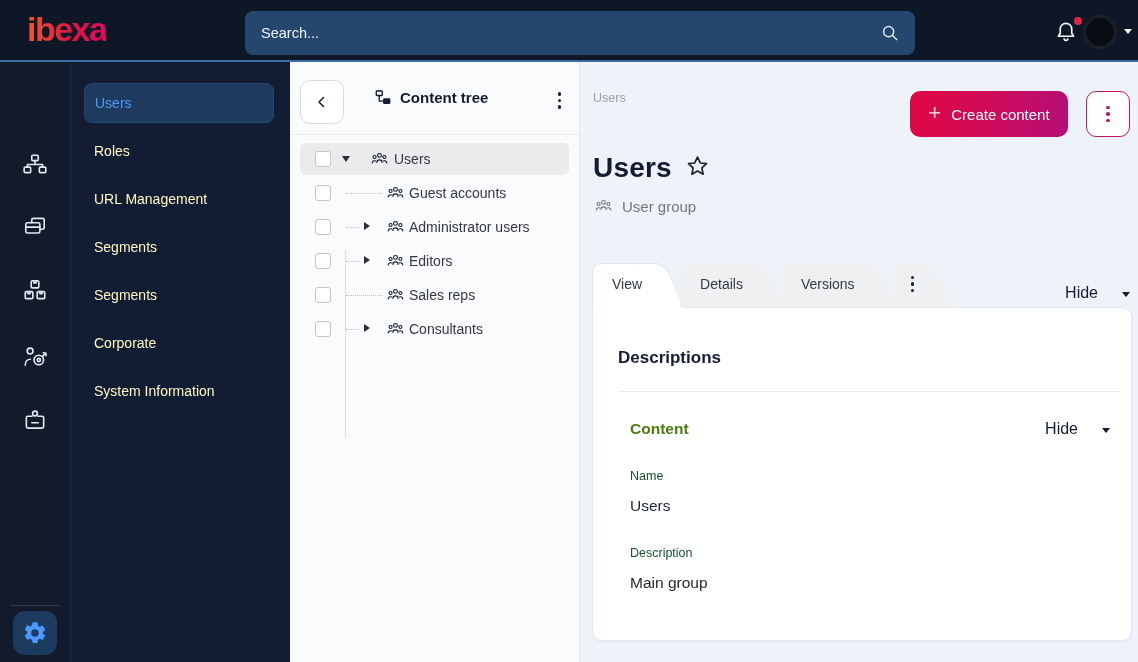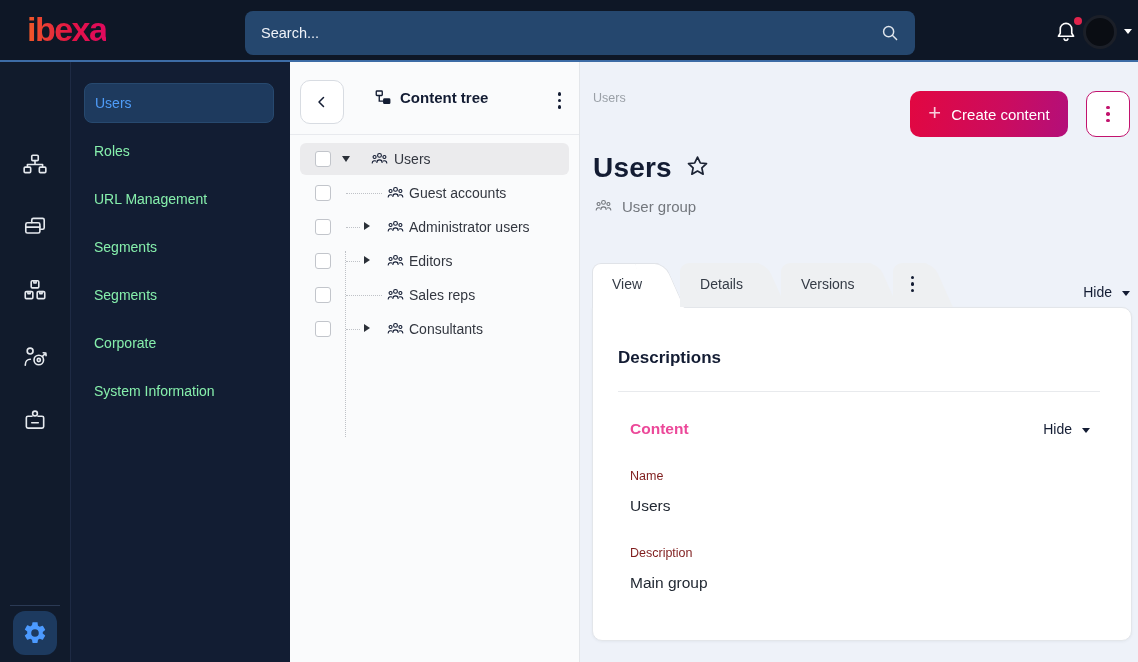--- a/index.html
+++ b/index.html
@@ -24,21 +24,21 @@
   .rail { position:absolute; left:0; top:62px; width:70px; height:600px; background:#111b2c; z-index:10; }
   .rail-btn { position:absolute; left:13px; width:44px; height:44px; display:flex; align-items:center; justify-content:center; border-radius:12px; }
   .rail-btn svg { width:26px; height:26px; stroke:#e5e9ee; fill:none; stroke-width:1.5; stroke-linecap:round; stroke-linejoin:round; }
   .rail-div { position:absolute; left:10px; width:50px; height:1px; background:#2b3a54; }
   .rail-btn.active { background:#1d3a5f; }
   .rail-btn.active svg { stroke:#4c9aff; }
   .gear-fill { fill:#4c9aff; stroke:none !important; }
 
   
   .menu { position:absolute; left:70px; top:62px; width:220px; height:600px; background:#121d33; border-left:1px solid #1e2a44; padding:21px 16px 0 13px; z-index:10; }
-  .menu-item { height:40px; border-radius:8px; display:flex; align-items:center; padding-left:10px; margin-bottom:8px; color:#86efac; font-size:14px; cursor:default; }
+  .menu-item { height:40px; border-radius:8px; display:flex; align-items:center; padding-left:10px; margin-bottom:8px; color:#fef9c3; font-size:14px; cursor:default; }
   .menu-item.active { background:#1e3a5e; border:1px solid #27496f; color:#4f9cf8; }
 
   
   .tree-panel { position:absolute; left:290px; top:62px; width:290px; height:600px; background:#fafbfc; border-right:1px solid #e3e6ea; z-index:5; }
   .tree-head { position:relative; height:72px; }
   .back-btn { position:absolute; left:10px; top:18px; width:44px; height:44px; border-radius:10px; border:1px solid #d8dce2; background:#fff; display:flex; align-items:center; justify-content:center; }
   .back-btn svg { width:18px; height:18px; stroke:#131c33; fill:none; stroke-width:2; stroke-linecap:round; stroke-linejoin:round; }
   .tree-title { position:absolute; left:84px; top:26px; display:flex; align-items:center; gap:8px; font-size:15px; font-weight:700; color:#131c33; }
   .tree-title svg { width:18px; height:18px; stroke:#131c33; fill:none; stroke-width:1.8; }
   .kebab { display:flex; flex-direction:column; gap:3px; align-items:center; }
@@ -75,32 +75,32 @@
 
   
   .tabs { position:absolute; left:12px; top:201px; display:flex; gap:4px; z-index:3; }
   .tab { position:relative; height:44px; display:flex; align-items:center; padding:0 34px 2px 20px; font-size:14px; color:#343b46; }
   .tab::before { content:""; position:absolute; left:0; top:0; bottom:0; right:16px; background:#eef0f2; border-radius:9px 4px 0 0; z-index:-1; }
   .tab::after  { content:""; position:absolute; top:0; bottom:0; right:1px; width:30px; background:#eef0f2; transform:skewX(24deg); border-radius:2px 11px 0 0; z-index:-1; }
   .tab.active { font-weight:400; }
   .tab.active::before { background:#fff; border-left:1px solid #e0e3e8; border-top:1px solid #e0e3e8; bottom:-1px; }
   .tab.active::after  { background:#fff; border-right:1px solid #e0e3e8; border-top:1px solid #e0e3e8; bottom:-1px; }
   .tab-kebab { padding:0 30px 2px 18px; }
-  .hide-toggle { display:flex; align-items:center; gap:10px; font-size:14px; color:#131c33; }
+  .hide-toggle { display:flex; align-items:center; gap:24px; font-size:16px; color:#131c33; }
   .hide-caret { width:0; height:0; border-left:4.5px solid transparent; border-right:4.5px solid transparent; border-top:5.5px solid #131c33; margin-top:2px; }
   .tabs-hide { position:absolute; right:8px; top:222px; }
 
   
-  .card { position:absolute; left:12px; top:245px; width:540px; height:334px; background:#fff; border:1px solid #e3e6ea; border-radius:0 10px 10px 10px; box-shadow:0 1px 3px rgba(20,30,60,.05); z-index:2; padding:40px 31px 0 25px; }
+  .card { position:absolute; left:12px; top:245px; width:540px; height:334px; background:#fff; border:1px solid #e3e6ea; border-radius:0 10px 10px 10px; box-shadow:0 1px 3px rgba(20,30,60,.05); z-index:2; padding:40px 11px 0 25px; }
   .card-h1 { font-size:17px; font-weight:700; color:#131c33; }
   .card-div { border-bottom:1px solid #e8eaed; margin-top:23px; }
   .section { padding-left:12px; }
   .section-head { display:flex; align-items:center; justify-content:space-between; margin-top:28px; padding-right:10px; }
-  .section-title { font-size:15.5px; font-weight:700; color:#ec4899; }
-  .fld-label { font-size:12.5px; color:#7f1d1d; margin-top:31px; }
+  .section-title { font-size:15.5px; font-weight:700; color:#4d7c0f; }
+  .fld-label { font-size:12.5px; color:#14532d; margin-top:31px; }
   .fld-value { font-size:15.5px; color:#222933; margin-top:14px; }
 </style>
 </head>
 <body>
 
 <div class="topbar">
   <div class="logo">ibexa</div>
   <div class="searchbar">
     <input type="text" placeholder="Search..." style="">
     <svg class="search-ico" viewBox="0 0 24 24" style="stroke:#dfe5ec;fill:none;stroke-width:1.6;stroke-linecap:round">

